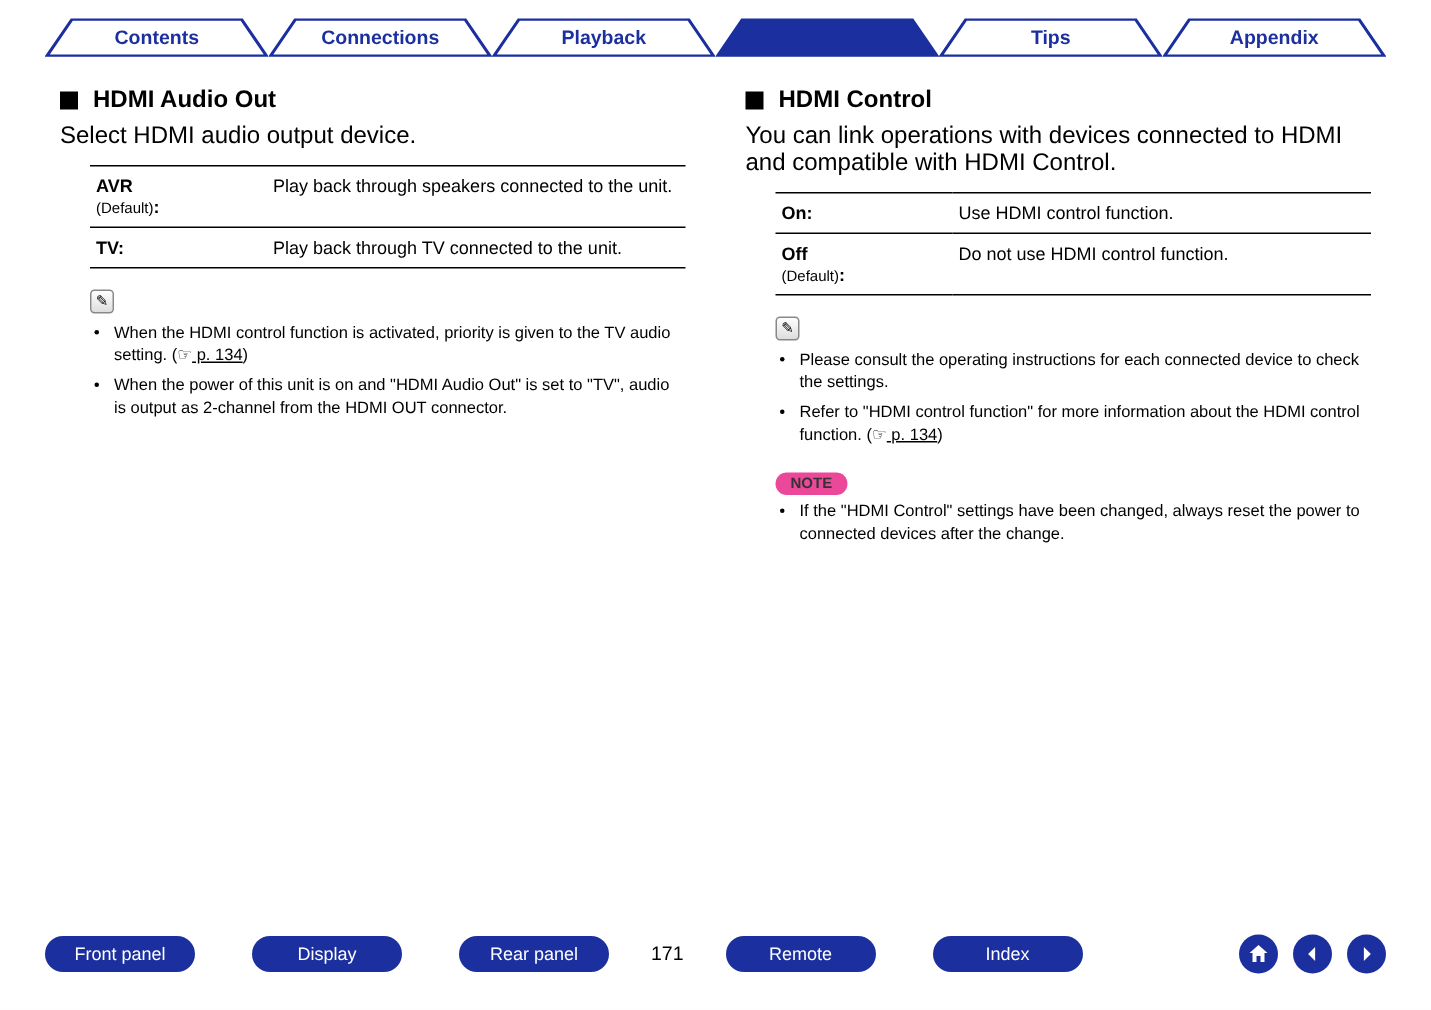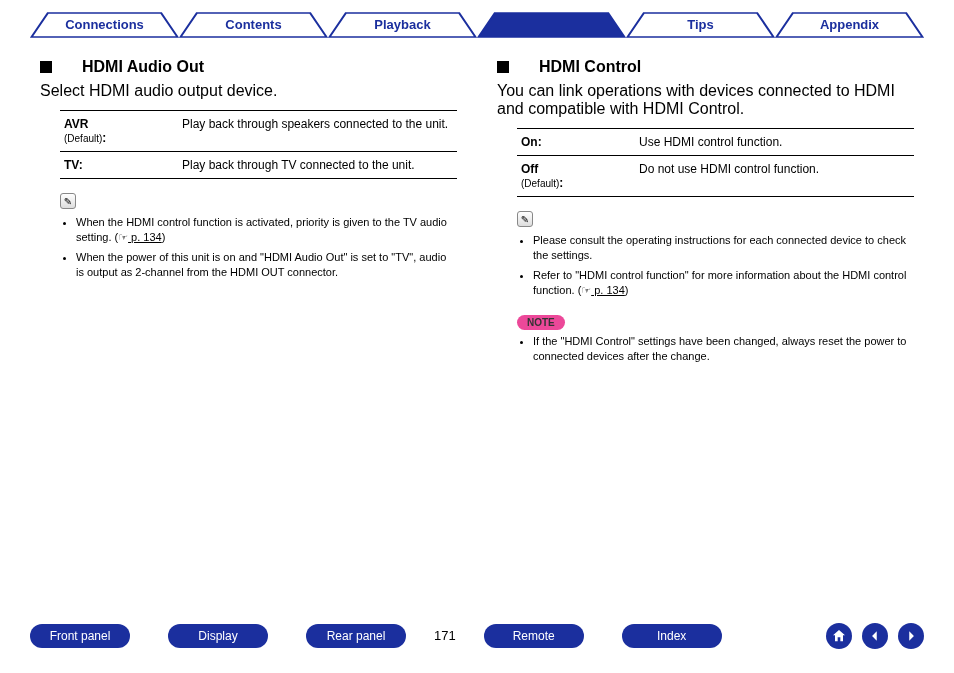--- a/index.html
+++ b/index.html
@@ -4,21 +4,21 @@
 <style>
 body{margin:0;font-family:Arial,Helvetica,sans-serif;background:#f5f5f5;font-size:12px;color:#000;}
 .page{width:954px;height:673px;background:#fff;position:relative;overflow:hidden;box-sizing:border-box;}
 .tabs{display:flex;padding:12px 30px 0 30px;gap:-1px;}
 .tab{flex:1;height:26px;line-height:26px;text-align:center;font-size:13px;font-weight:bold;color:#1b2f9e;position:relative;cursor:pointer;}
 .tab::before,.tab::after{content:"";position:absolute;top:0;width:0;height:0;}
 .tab svg{position:absolute;inset:0;width:100%;height:100%;}
 .tab.active{color:#fff;}
 .content{display:flex;padding:20px 40px 0 40px;gap:40px;}
 .col{flex:1;min-width:0;}
-h2{display:flex;align-items:center;font-size:16px;margin:0 0 6px 0;font-weight:bold;gap:20px;}
+h2{display:flex;align-items:center;font-size:16px;margin:0 0 6px 0;font-weight:bold;}
 .sq{width:12px;height:12px;background:#000;display:inline-block;margin-right:10px;}
 .subhead{font-size:16px;margin:0 0 10px 0;}
 table{width:100%;border-collapse:collapse;font-size:12px;margin-left:20px;width:calc(100% - 20px);}
 tr{border-top:1px solid #000;}
 tr:last-child{border-bottom:1px solid #000;}
 td{padding:6px 4px;vertical-align:top;}
 td.k{width:110px;font-weight:bold;}
 td.k small{font-weight:normal;}
 .pencil{width:14px;height:14px;border:1px solid #888;border-radius:3px;display:inline-flex;align-items:center;justify-content:center;margin:14px 0 4px 20px;font-size:10px;background:linear-gradient(#fff,#ddd);}
 ul.notes{margin:2px 0 0 20px;padding-left:16px;font-size:11px;list-style:disc;}
@@ -36,24 +36,24 @@
 .navicons{margin-left:auto;display:flex;gap:10px;align-items:center;}
 </style>
 </head>
 <body>
 
 <div class="page">
 
 <div class="tabs">
   <div class="tab"><svg viewBox="0 0 100 26" preserveAspectRatio="none">
           <polygon points="12,1 88,1 99,25 1,25" fill="none" stroke="#1b2f9e" stroke-width="1.5"></polygon>
-        </svg><span>Connections</span></div>
+        </svg><span>Contents</span></div>
   <div class="tab"><svg viewBox="0 0 100 26" preserveAspectRatio="none">
           <polygon points="12,1 88,1 99,25 1,25" fill="none" stroke="#1b2f9e" stroke-width="1.5"></polygon>
-        </svg><span>Contents</span></div>
+        </svg><span>Connections</span></div>
   <div class="tab"><svg viewBox="0 0 100 26" preserveAspectRatio="none">
           <polygon points="12,1 88,1 99,25 1,25" fill="none" stroke="#1b2f9e" stroke-width="1.5"></polygon>
         </svg><span>Playback</span></div>
   <div class="tab active"><svg viewBox="0 0 100 26" preserveAspectRatio="none">
           <polygon points="12,1 88,1 99,25 1,25" fill="#1b2f9e" stroke="#1b2f9e" stroke-width="1.5"></polygon>
         </svg><span>Settings</span></div>
   <div class="tab"><svg viewBox="0 0 100 26" preserveAspectRatio="none">
           <polygon points="12,1 88,1 99,25 1,25" fill="none" stroke="#1b2f9e" stroke-width="1.5"></polygon>
         </svg><span>Tips</span></div>
   <div class="tab"><svg viewBox="0 0 100 26" preserveAspectRatio="none">

